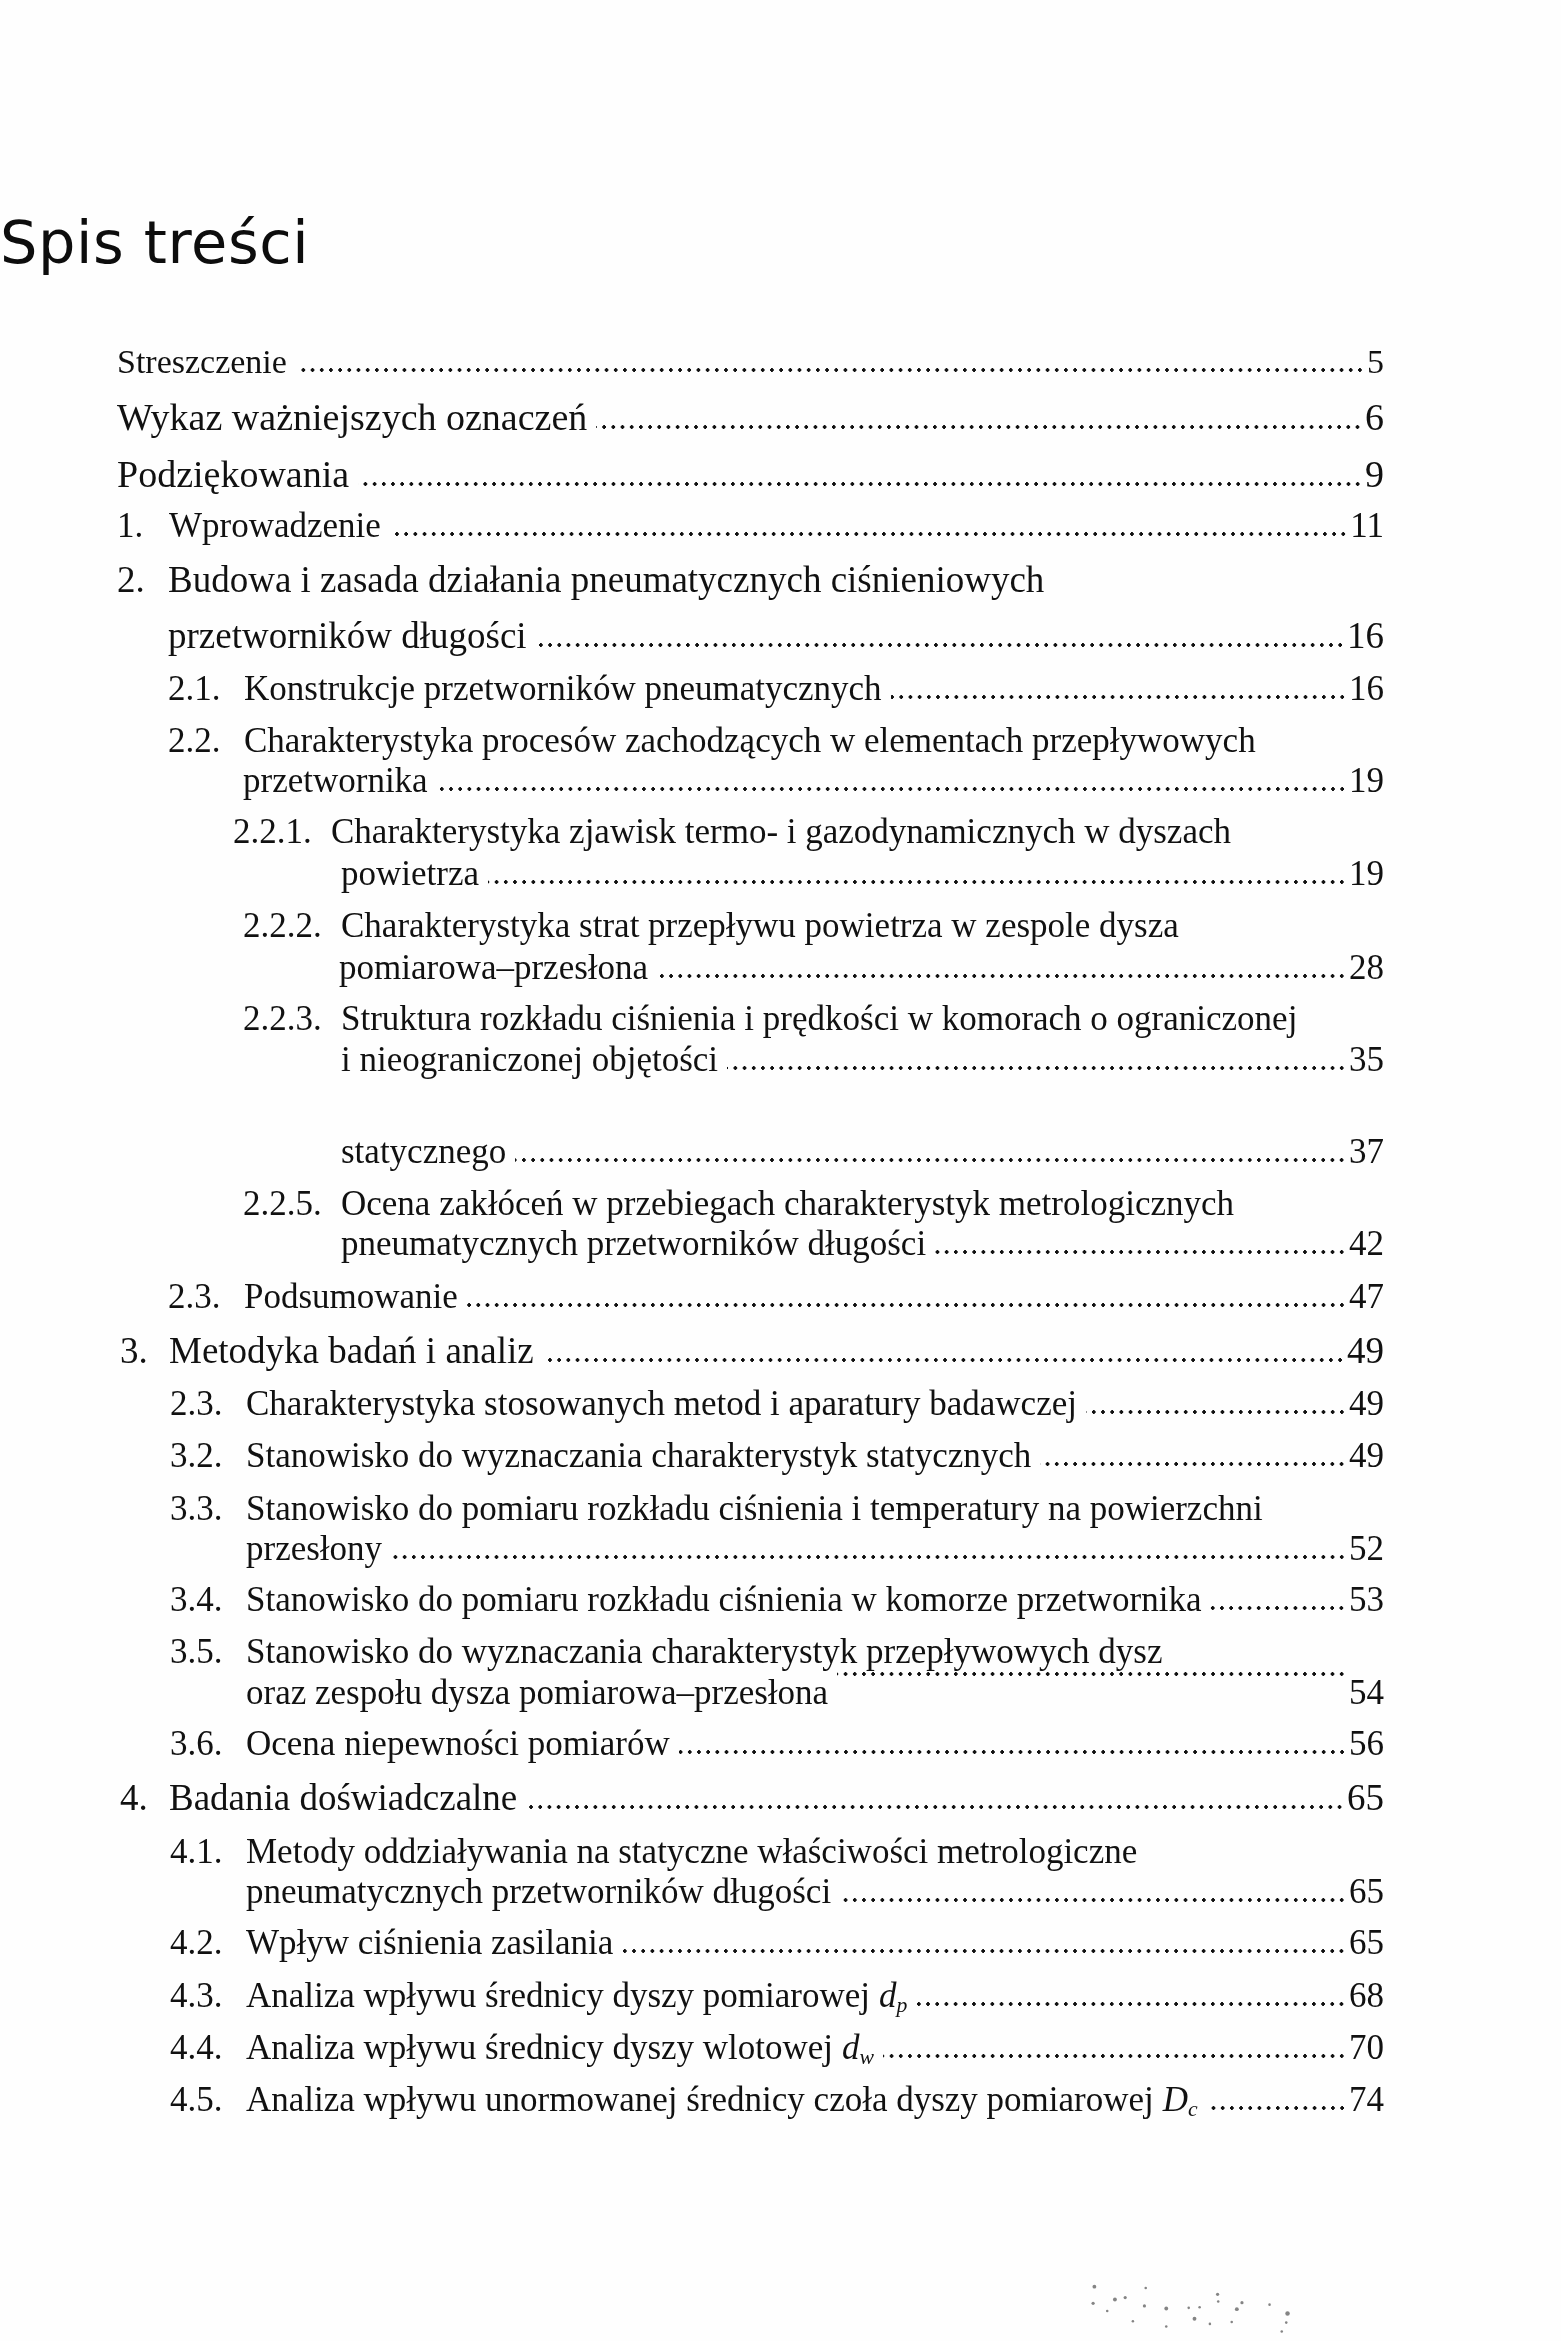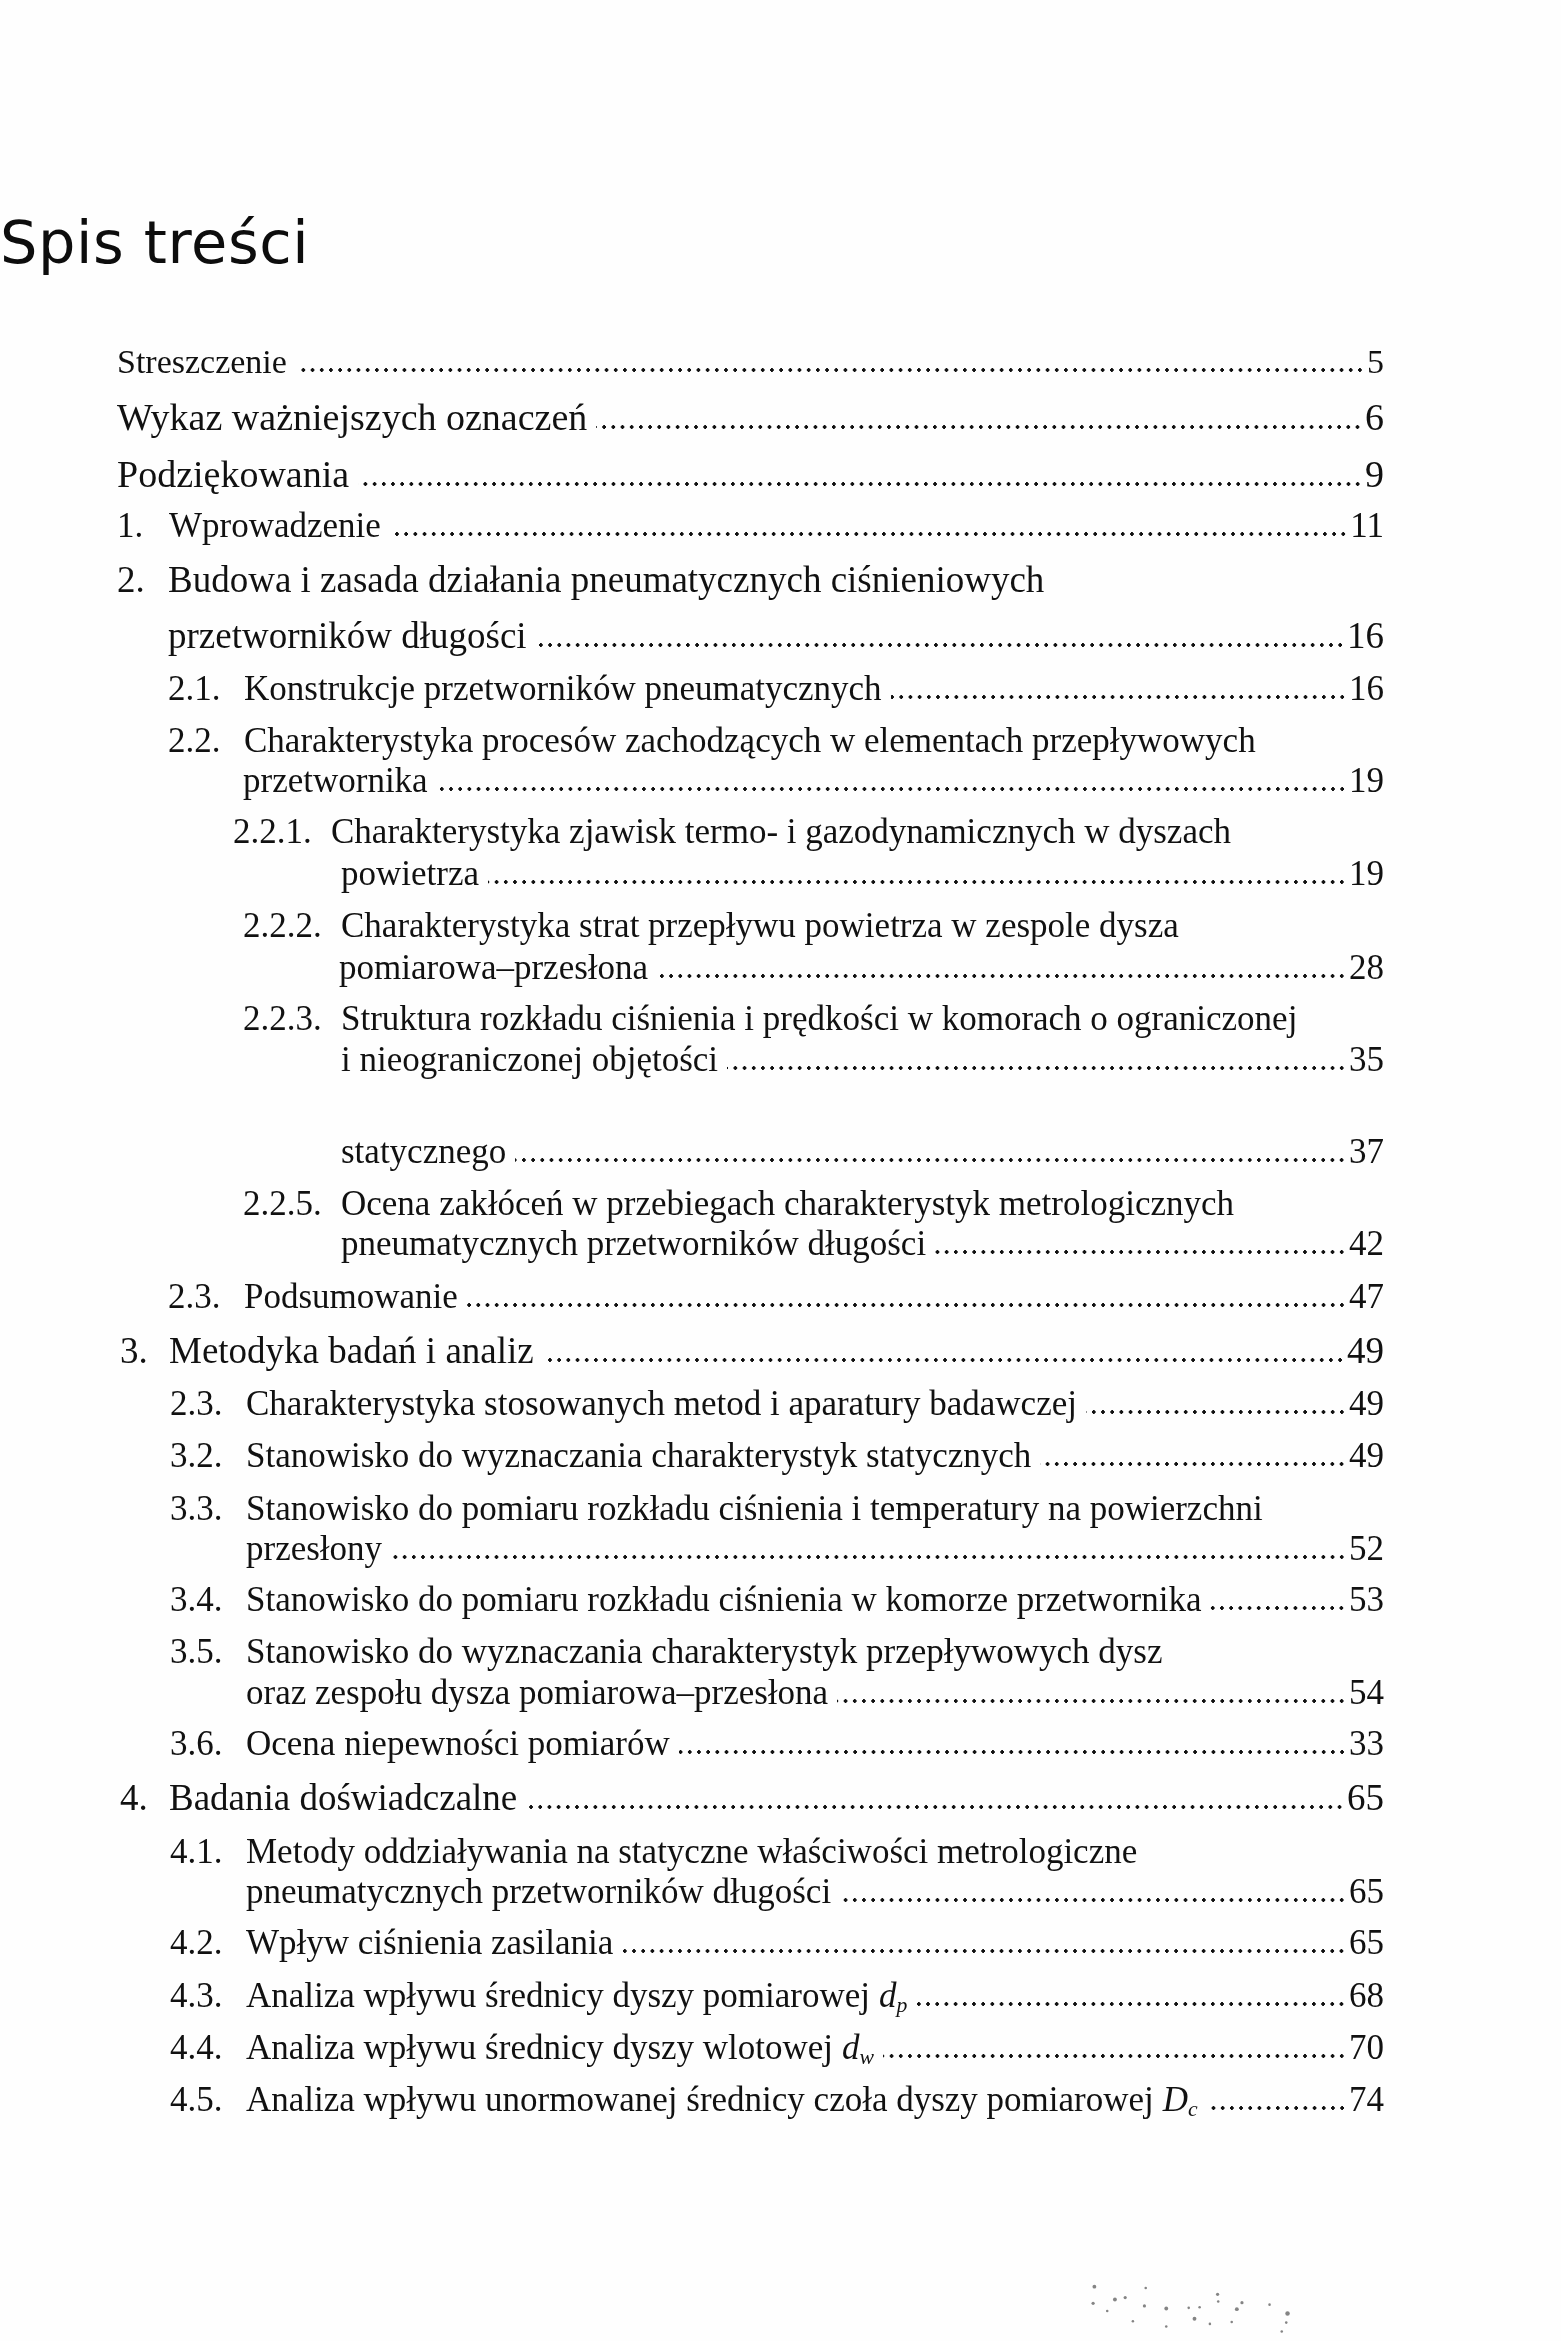--- a/index.html
+++ b/index.html
@@ -186,31 +186,31 @@
     <span class="num" style="width:76px;">3.4.</span>
     <span class="txt">Stanowisko do pomiaru rozkładu ciśnienia w komorze przetwornika</span>
     <span class="leader"></span>
     <span class="page-no">53</span>
   </div>
 
   <div class="line" style="left:170px; top:1623px;">
     <span class="num" style="width:76px;">3.5.</span>
     <span class="txt">Stanowisko do wyznaczania charakterystyk przepływowych dysz</span>
   </div>
-  <div class="line" style="left:246px; top:1664px;">
+  <div class="line" style="left:246px; top:1664px;align-items:flex-end;">
     <span class="txt">oraz zespołu dysza pomiarowa–przesłona</span>
     <span class="leader"></span>
     <span class="page-no">54</span>
   </div>
 
   <div class="line" style="left:170px; top:1715px;">
     <span class="num" style="width:76px;">3.6.</span>
     <span class="txt">Ocena niepewności pomiarów</span>
     <span class="leader"></span>
-    <span class="page-no">33</span>
+    <span class="page-no">56</span>
   </div>
 
   <div class="line big" style="left:120px; top:1769px;">
     <span class="num" style="width:49px;">4.</span>
     <span class="txt">Badania doświadczalne</span>
     <span class="leader"></span>
     <span class="page-no">65</span>
   </div>
 
   <div class="line" style="left:170px; top:1823px;">

